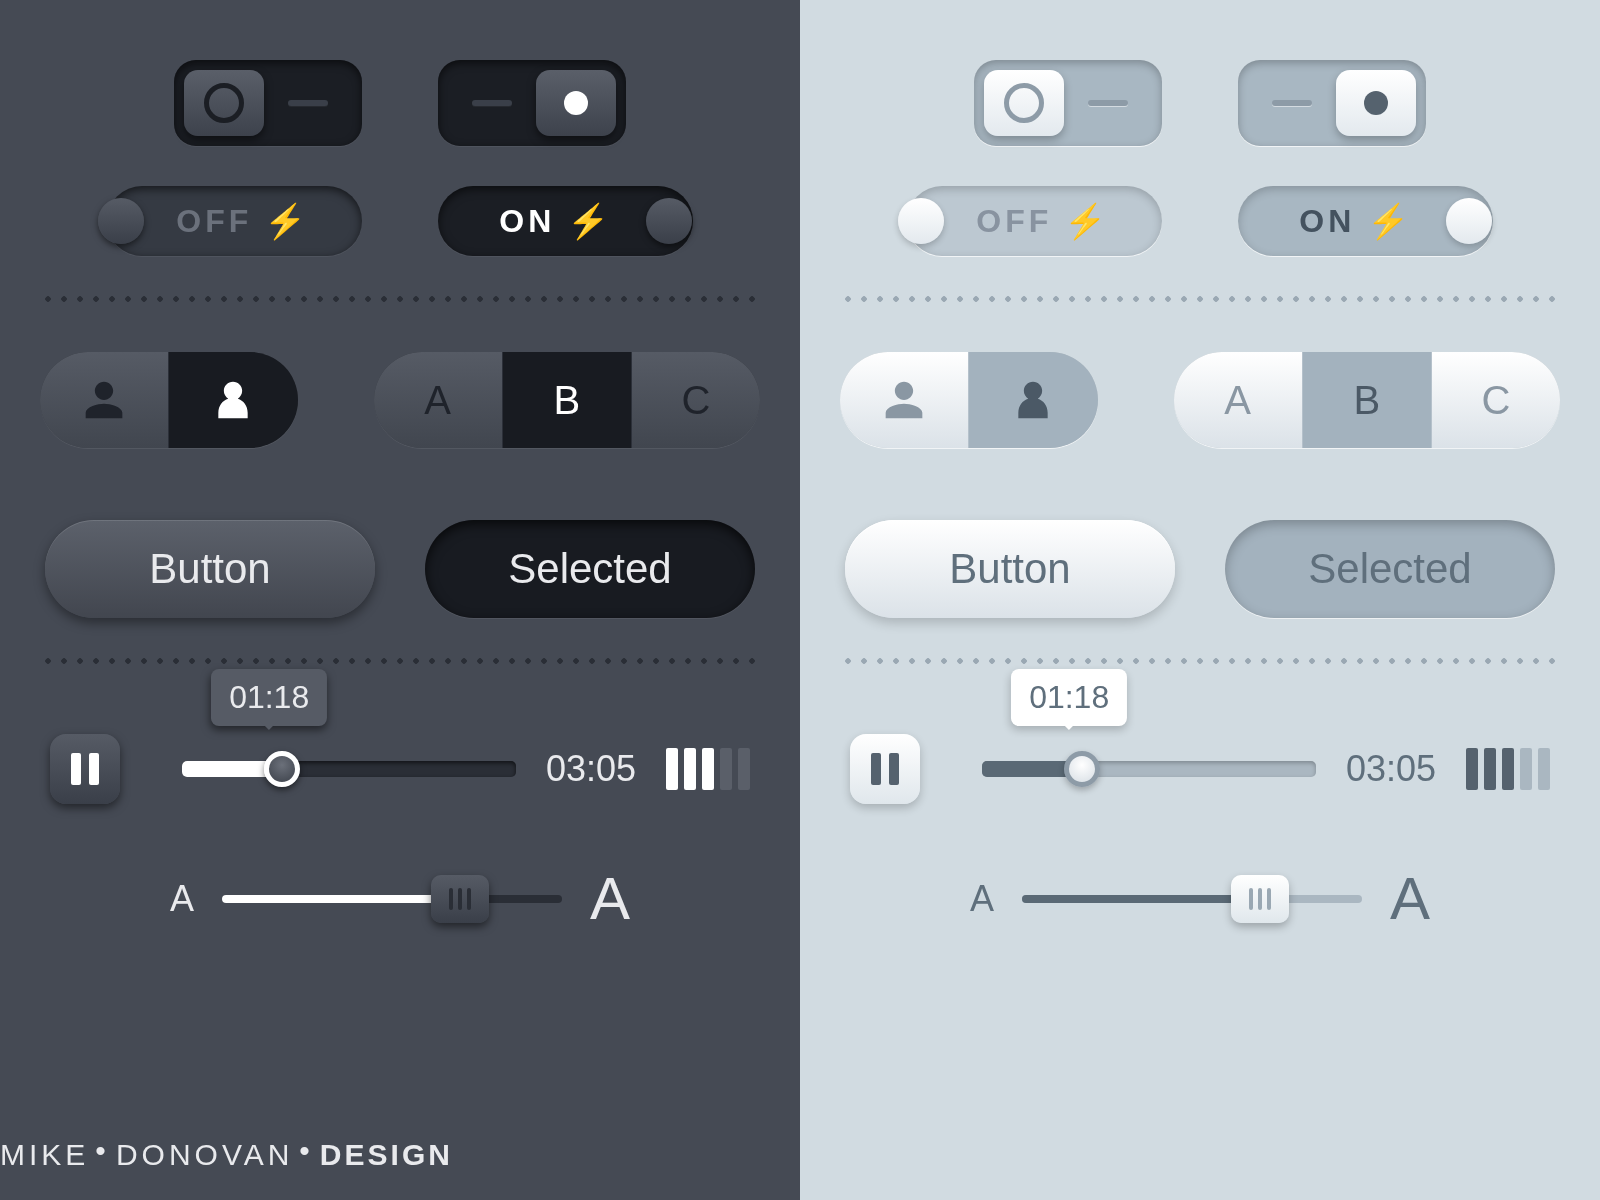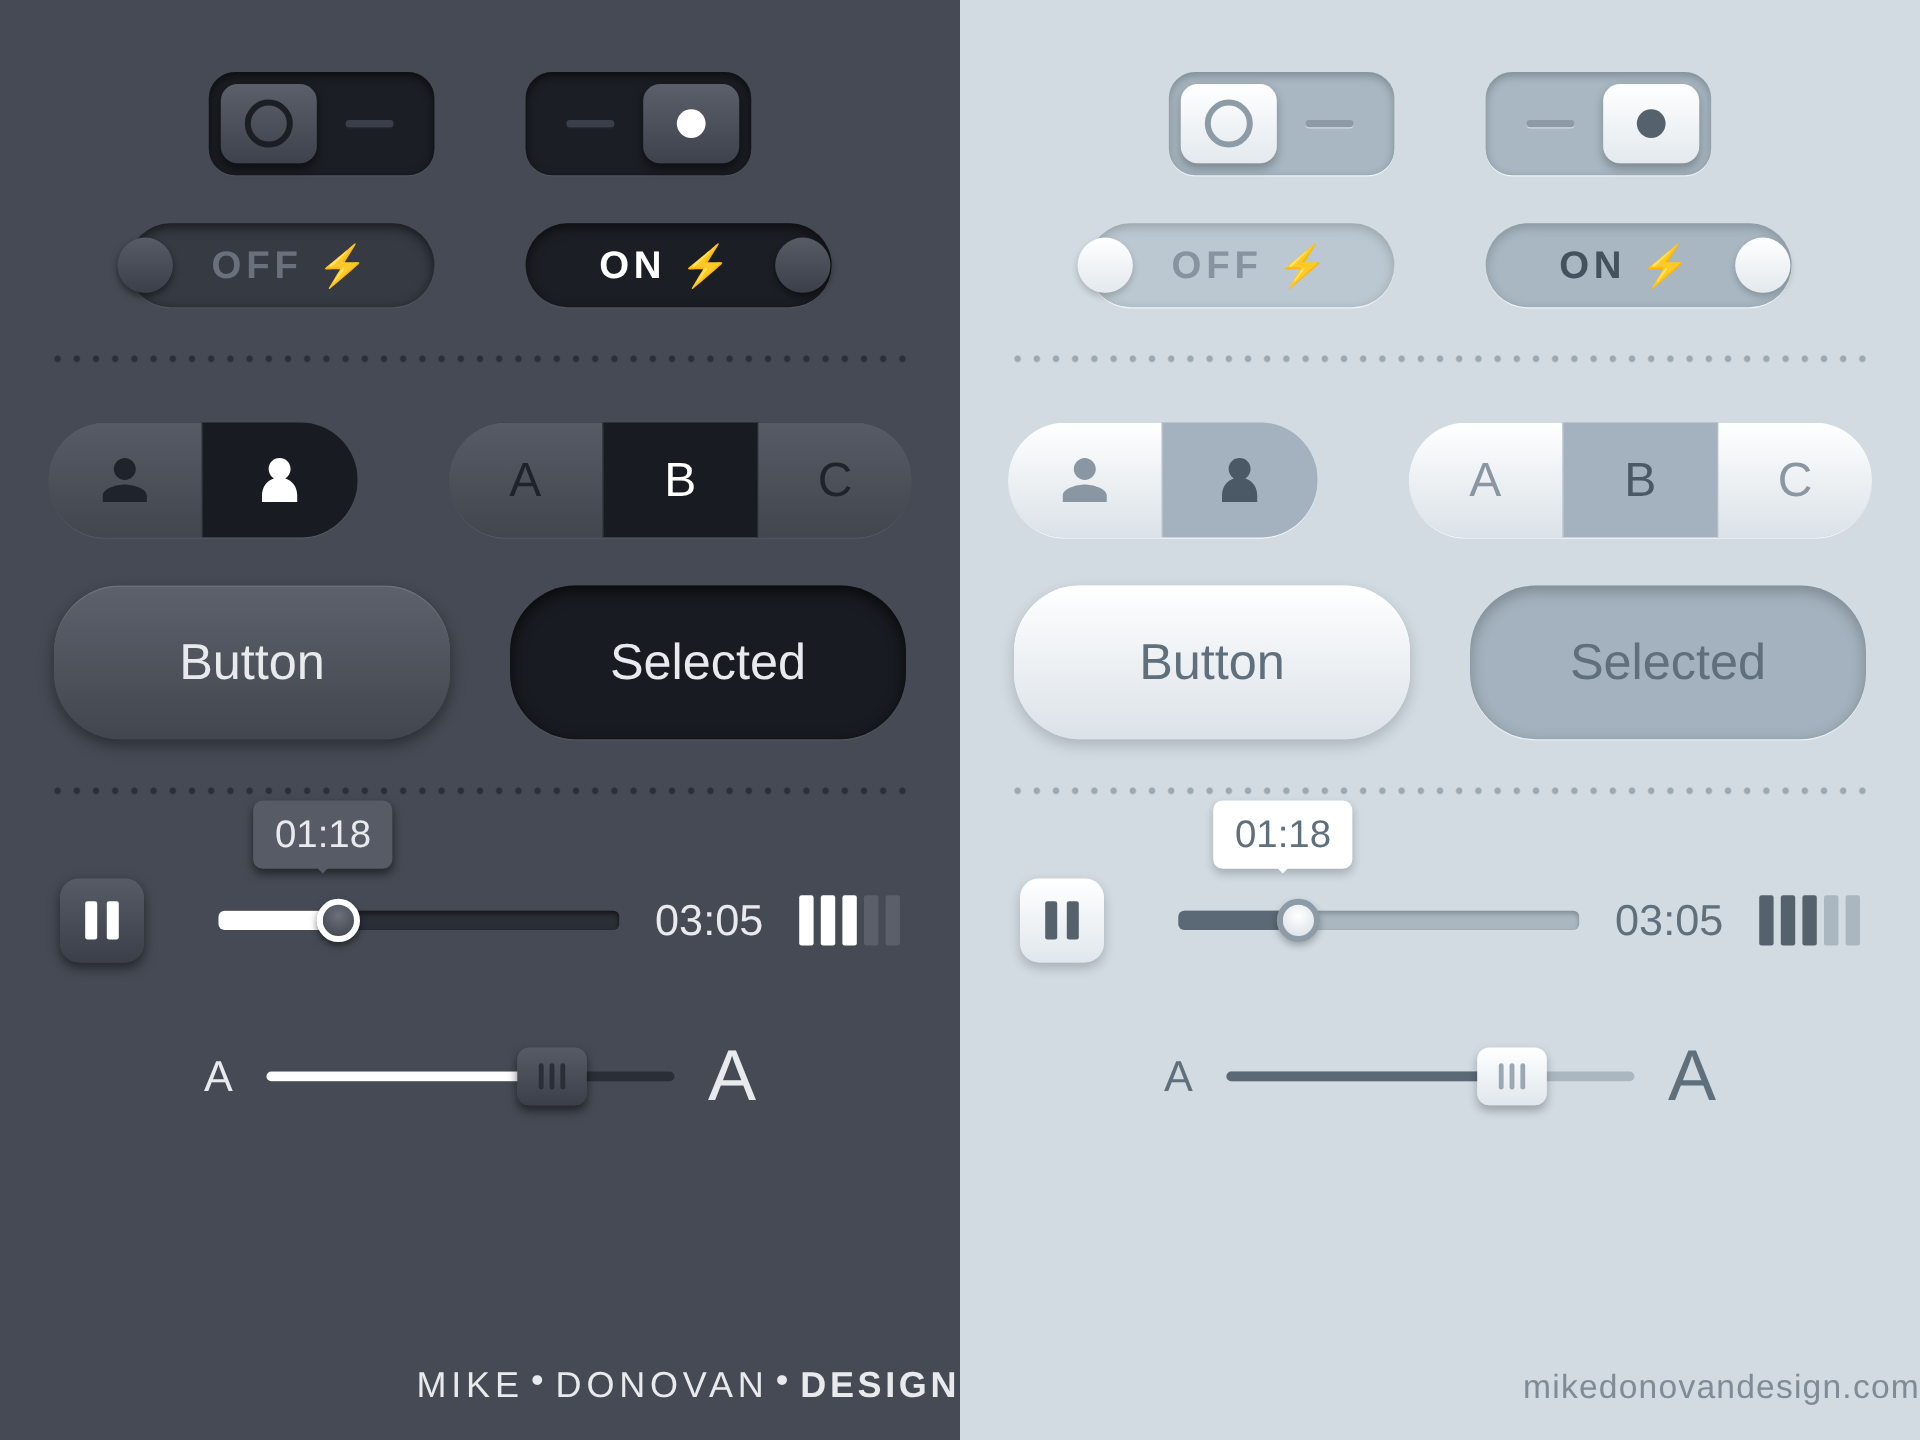--- a/index.html
+++ b/index.html
@@ -89,22 +89,22 @@
   .seg2 { width:260px; } .seg3 { width:390px; }
   .dark .sbtn { background: linear-gradient(#565b65,#41464f); color:#1f232b; border-right:1px solid #2c3039;}
   .dark .sbtn.sel { background:#181b21; color:#fff;}
   .light .sbtn { background: linear-gradient(#ffffff,#dbe2e8); color:#8a97a3; border-right:1px solid #b5c1cb;}
   .light .sbtn.sel { background:#a3b2be; color:#4b5966;}
   .seg .sbtn:last-child{border-right:none;}
   .person-icon svg { width:44px; height:44px; }
 
   
   .bigbtn {
-    width:330px; height:128px; border-radius:55px; display:flex; align-items:center; justify-content:center;
-    font-size:42px; font-weight:400;
+    width:330px; height:98px; border-radius:55px; display:flex; align-items:center; justify-content:center;
+    font-size:42px; font-weight:400;margin-top:32px;
   }
   .dark .bigbtn { background:linear-gradient(#5c616b,#42464f); color:#e9eaed; box-shadow:0 5px 12px rgba(0,0,0,.4), inset 0 1px 0 rgba(255,255,255,.12);}
   .dark .bigbtn.sel { background:#181b21; box-shadow:inset 0 4px 12px rgba(0,0,0,.7), 0 1px 0 rgba(255,255,255,.07);}
   .light .bigbtn { background:linear-gradient(#ffffff,#dbe2e8); color:#5f6f7c; box-shadow:0 5px 12px rgba(0,0,0,.18), inset 0 1px 0 #fff;}
   .light .bigbtn.sel { background:#a3b2be; box-shadow:inset 0 4px 12px rgba(0,0,0,.25), 0 1px 0 rgba(255,255,255,.6);}
 
   
   .media-row { position:relative; margin-top:70px; display:flex; align-items:center; gap:30px; padding:0 10px;}
   .pause-btn {
     width:70px; height:70px; border-radius:16px; display:flex; align-items:center; justify-content:center; gap:8px;
@@ -159,21 +159,21 @@
     position:absolute; top:50%; left:70%; transform:translate(-50%,-50%);
     width:58px; height:48px; border-radius:10px; display:flex; align-items:center; justify-content:center; gap:5px;
   }
   .dark .fknob{ background:linear-gradient(#565b65,#3a3f49); box-shadow:0 4px 8px rgba(0,0,0,.5);}
   .light .fknob{ background:linear-gradient(#fff,#e0e7ec); box-shadow:0 4px 8px rgba(0,0,0,.25);}
   .grip{ width:4px; height:22px; border-radius:2px;}
   .dark .grip{ background:#2a2e36;} .light .grip{ background:#9aa8b3;}
 
   
   .footer{
-    position:absolute; bottom:28px; left:0; right:0; text-align:right;
+    position:absolute; bottom:28px; left:0; right:0; text-align:left;
     font-size:30px; letter-spacing:4px;
   }
   .dark .footer{ color:#e9eaed; font-weight:300;}
   .dark .footer b{ font-weight:800; letter-spacing:3px;}
   .dark .footer .dotc{ margin:0 6px; position:relative; top:-4px;}
   .light .footer{ color:#7f8c98; font-weight:400; letter-spacing:1px; font-size:28px;}
 </style>
 </head>
 <body>
 
@@ -353,14 +353,13 @@
       <div class="ffill"></div>
       <div class="fknob">
         <div class="grip"></div>
         <div class="grip"></div>
         <div class="grip"></div>
       </div>
     </div>
     <span class="fA big">A</span>
   </div>
 
-  <div class="footer">mikedonovandesign.com</div>
 </div>
 
 </body></html>

